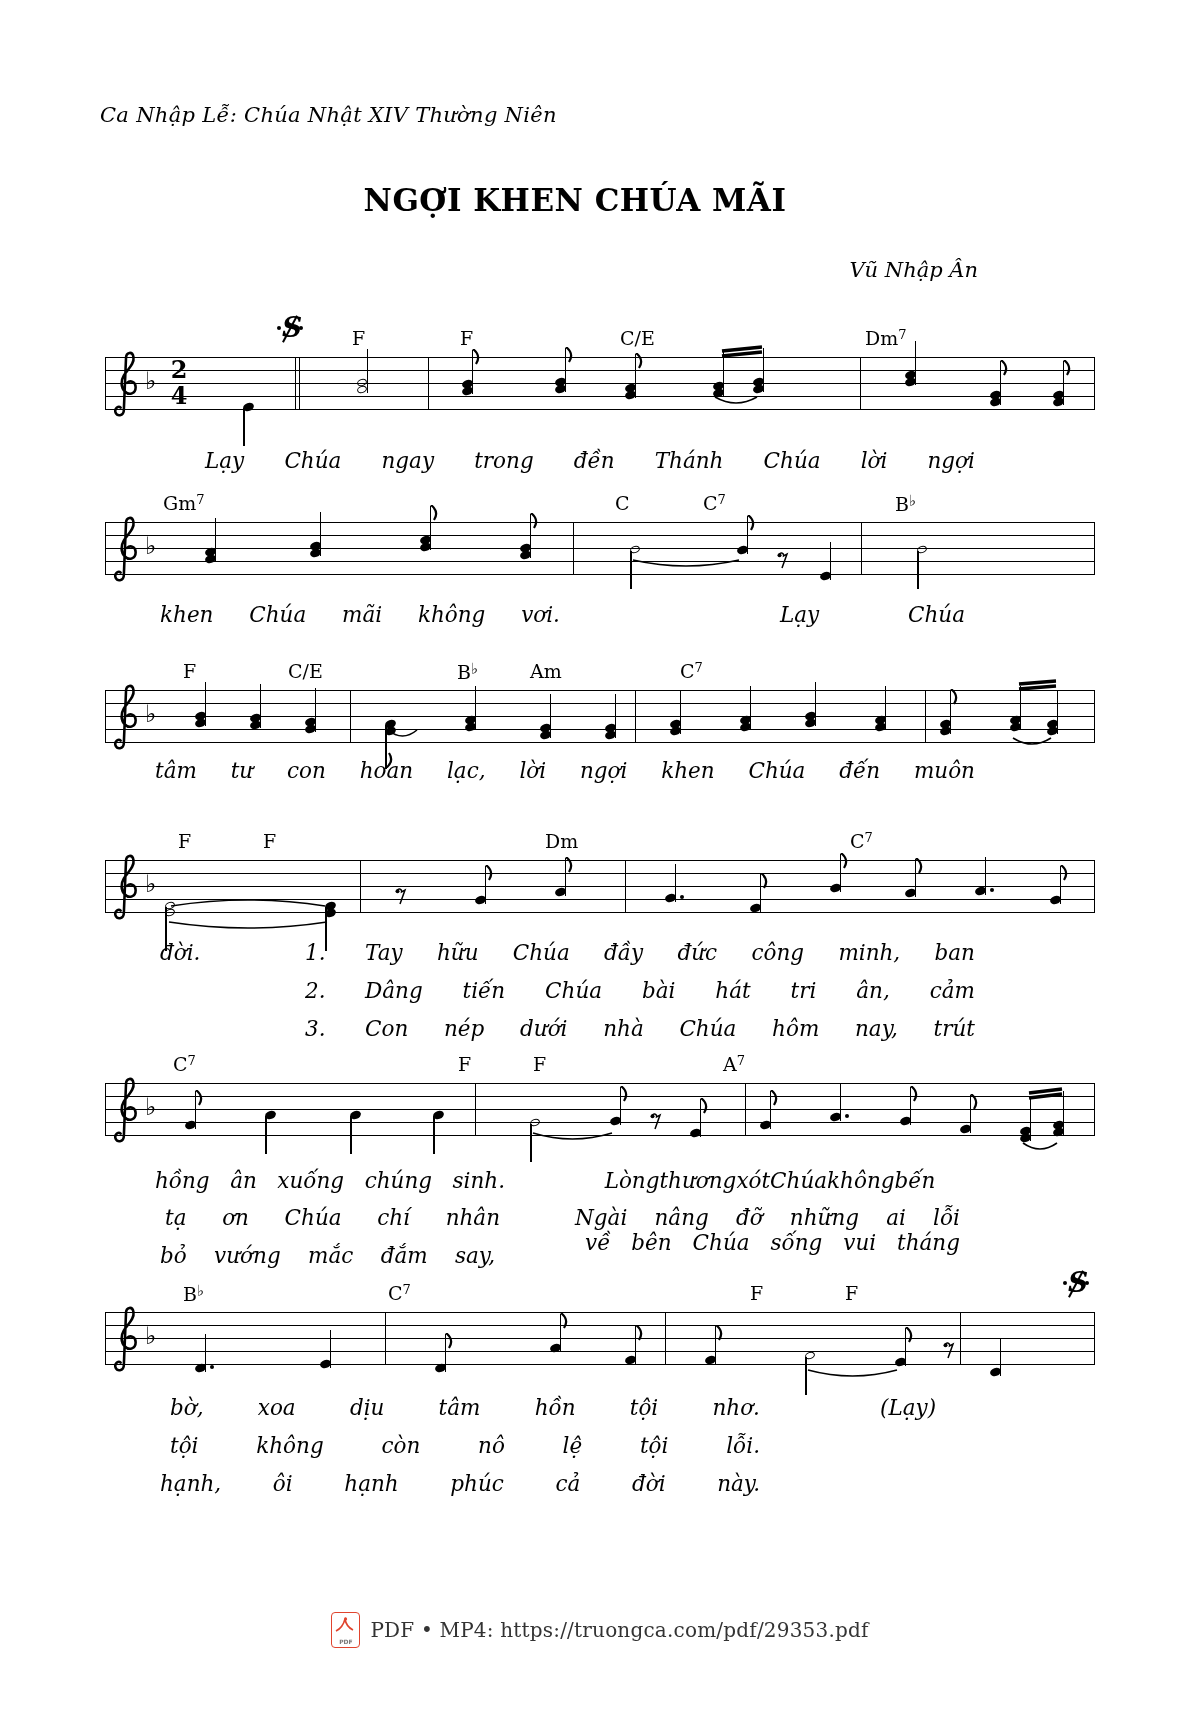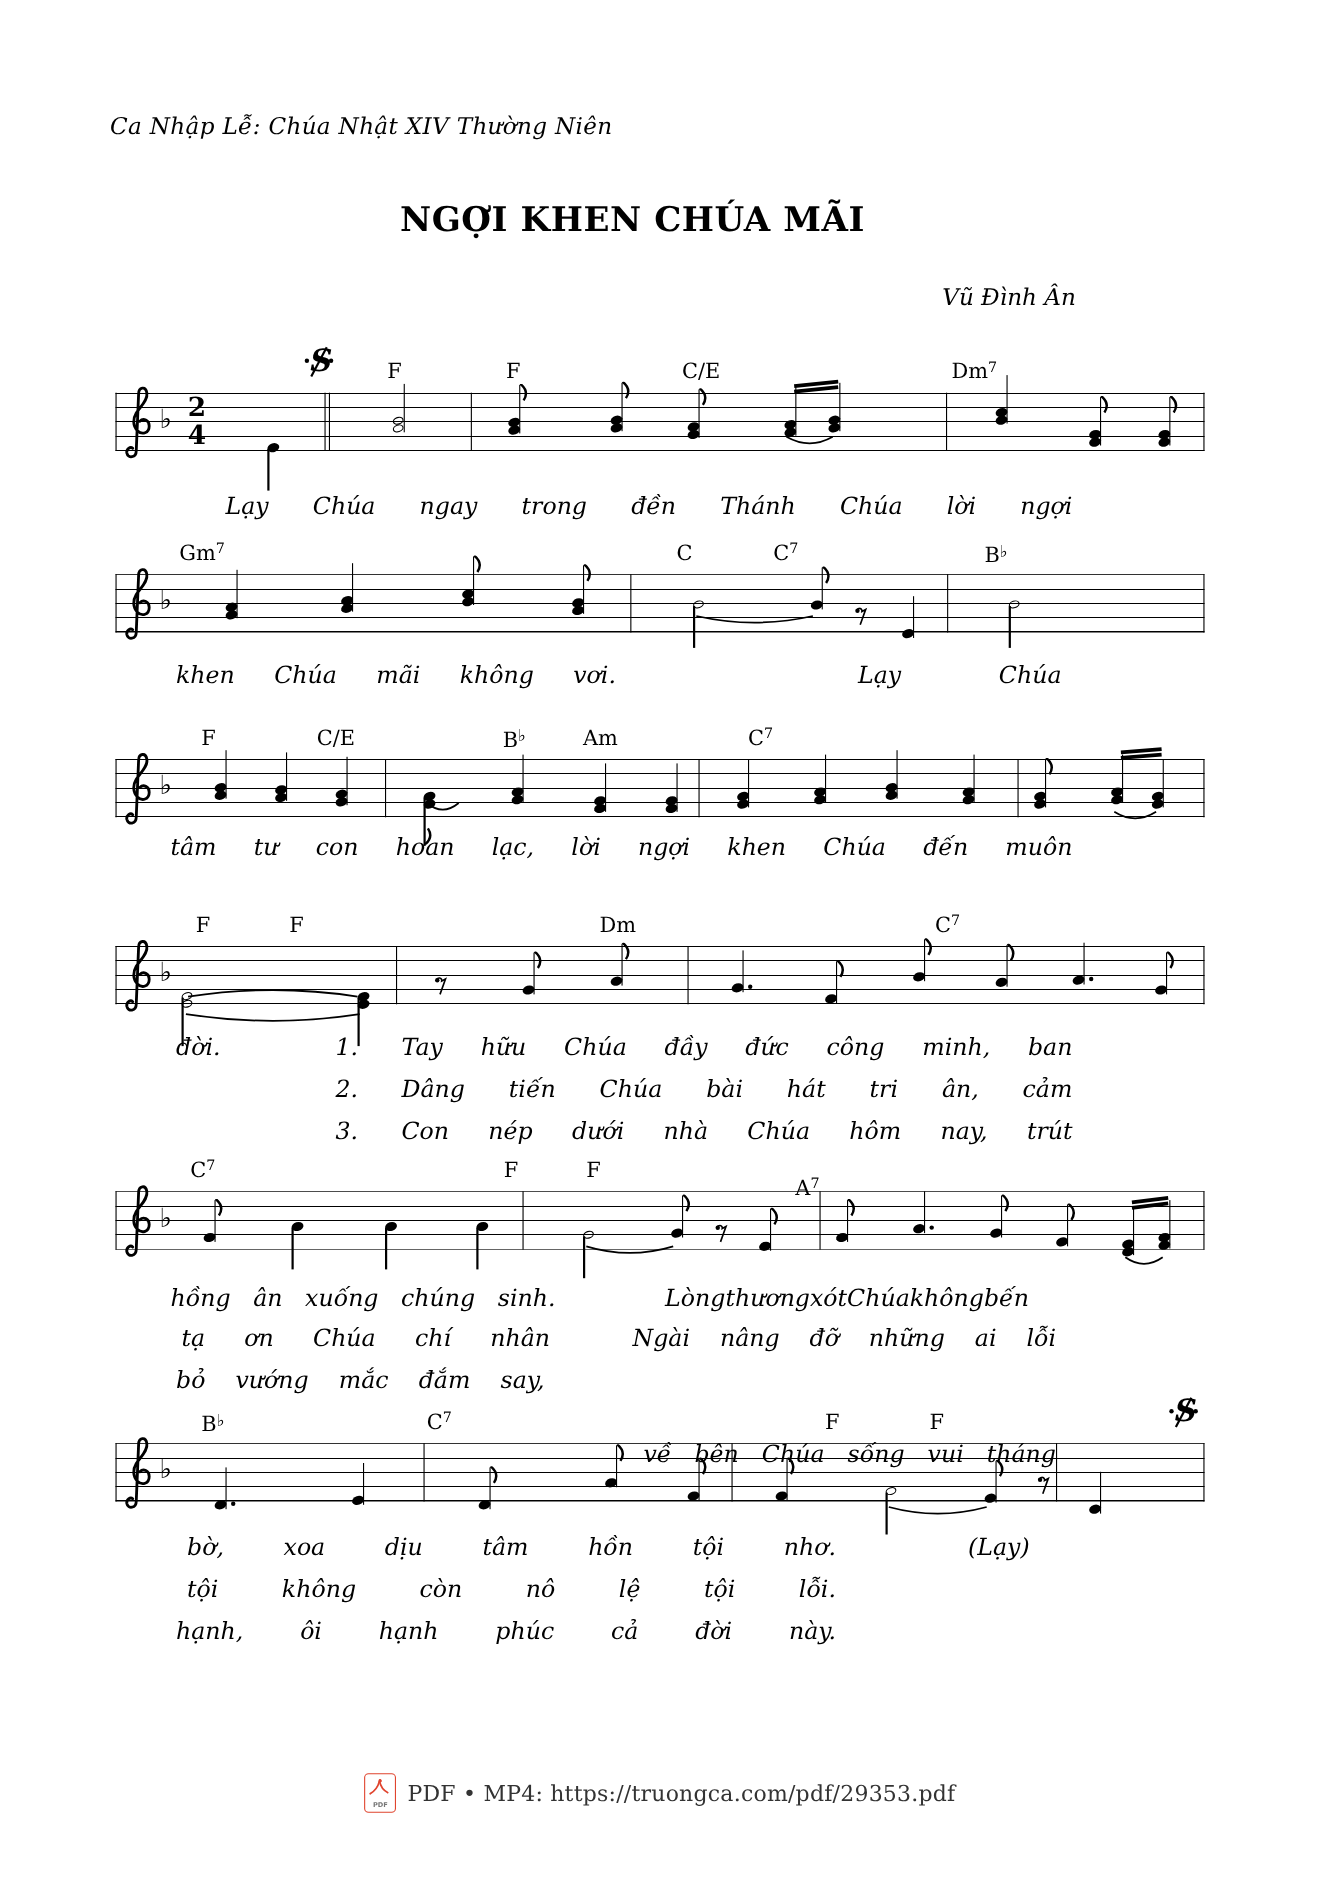--- a/index.html
+++ b/index.html
@@ -56,21 +56,21 @@
   .footer .txt{font-size:20px;color:#333;letter-spacing:.2px;}
 </style>
 </head>
 <body>
 
 <div id="page">
   <div class="hdr">
     <span class="u">Ca Nhập Lễ:</span><span> Chúa Nhật XIV Thường Niên</span>
   </div>
   <div class="title">NGỢI KHEN CHÚA MÃI</div>
-  <div class="composer">Vũ Đình Ân</div>
+  <div class="composer">Vũ Nhập Ân</div>
 
   <div id="systems">
       <div class="system" style="top: 327px;">
         <div class="stafflines"></div>
         <svg width="30" height="78" viewBox="0 0 28 68" class="clefsvg">
           <path d="M14 10 C14 4 20 3 21 9 C22 15 16 20 12 26 C9 31 9 37 13 41 C17 45 23 43 23 37 C23 32 18 30 15 33 M14 10 L12 58 C12 64 5 65 4 60 C3.4 56.6 7 54 9 56" stroke="#000" stroke-width="2.4" fill="none" stroke-linecap="round"></path>
         </svg>
         <span class="flat-key" style="left: 40px;">♭</span>
         <div class="timesig" style="left: 64px;">
           <div>2</div>
@@ -419,21 +419,21 @@
           <path d="M14 10 C14 4 20 3 21 9 C22 15 16 20 12 26 C9 31 9 37 13 41 C17 45 23 43 23 37 C23 32 18 30 15 33 M14 10 L12 58 C12 64 5 65 4 60 C3.4 56.6 7 54 9 56" stroke="#000" stroke-width="2.4" fill="none" stroke-linecap="round"></path>
         </svg>
         <span class="flat-key" style="left: 40px;">♭</span>
         <div class="bar" style="left: 0px;"></div>
         <div class="bar" style="left: 370px;"></div>
         <div class="bar" style="left: 640px;"></div>
         <div class="bar" style="left: 989px;"></div>
         <div class="chord" style="left: 68px;">C<sup>7</sup></div>
         <div class="chord" style="left: 353px;">F</div>
         <div class="chord" style="left: 428px;">F</div>
-        <div class="chord" style="left: 618px; margin-top: 16px;">A<sup>7</sup></div>
+        <div class="chord" style="left: 618px;">A<sup>7</sup></div>
         <svg width="990" height="140" class="ovl">
           <path d="M428 80 Q 467.5 92 507 80" stroke="#000" stroke-width="1.6" fill="none"></path>
           <path d="M918 90 Q 935 102 952 90" stroke="#000" stroke-width="1.6" fill="none"></path>
           <line x1="924" y1="40" x2="957" y2="36" stroke="#000" stroke-width="3.4"></line>
           <line x1="924" y1="45" x2="957" y2="41" stroke="#000" stroke-width="3.4"></line>
         </svg>
         <div class="note" style="left: 80px; top: 68px;">
           <span class="head"></span>
           <span class="stem up"></span>
           <svg width="10" height="16" viewBox="0 0 10 16" class="flagsvg" style="left: 10px; top: -31px;">
@@ -701,21 +701,21 @@
         <span>ai</span>
         <span>lỗi</span>
       </div>
       <div class="lyr-seg" style="left: 160px; top: 1243px; width: 335px;">
         <span>bỏ</span>
         <span>vướng</span>
         <span>mắc</span>
         <span>đắm</span>
         <span>say,</span>
       </div>
-      <div class="lyr-seg" style="left: 585px; top: 1310px; width: 375px; align-items: center;">
+      <div class="lyr-seg" style="left: 585px; top: 1230px; width: 375px; align-items: center;">
         <span>về</span>
         <span>bên</span>
         <span>Chúa</span>
         <span>sống</span>
         <span>vui</span>
         <span>tháng</span>
       </div>
       <div class="lyr-seg" style="left: 170px; top: 1395px; width: 590px;">
         <span>bờ,</span>
         <span>xoa</span>

